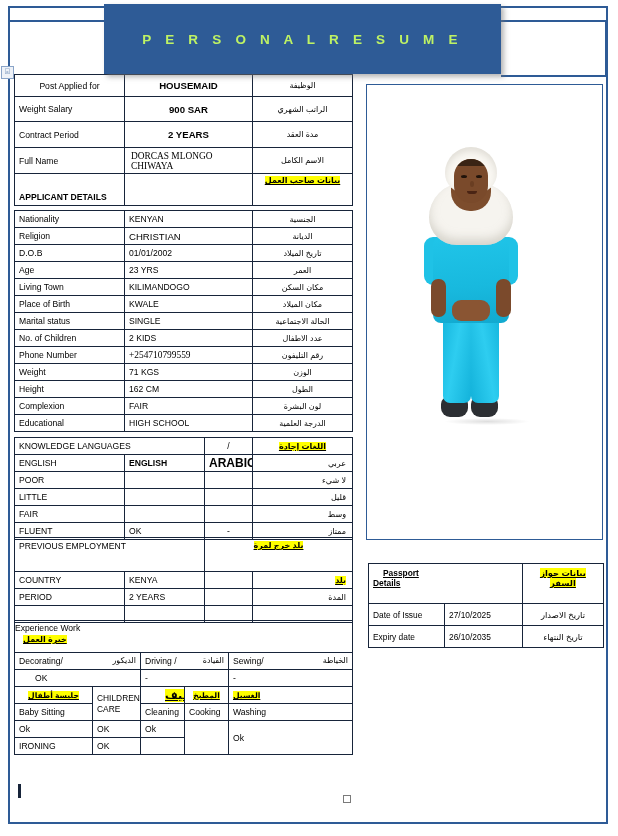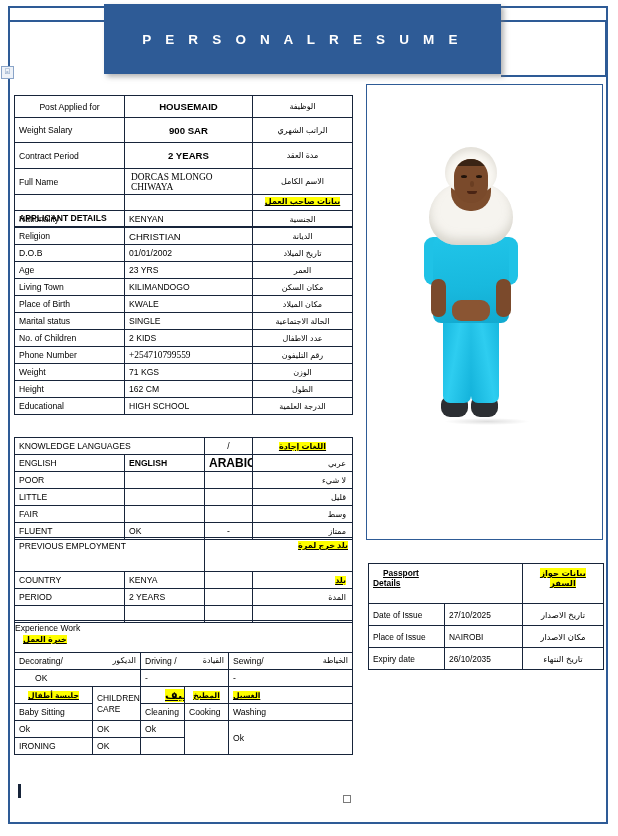--- a/index.html
+++ b/index.html
@@ -13,21 +13,21 @@
     position:absolute;left:8px;top:6px;width:600px;height:818px;
     border:2.5px solid #2e5b96;box-sizing:border-box;background:#fff;
   }
   
   #banner{
     position:absolute;left:104px;top:4px;width:397px;height:70px;
     background:#2e5b96;box-shadow:3px 3px 5px rgba(120,120,120,.55);
     display:flex;align-items:center;justify-content:center;z-index:6;
   }
   #banner .t{
-    color:#ffffff;font-size:13.5px;font-weight:bold;letter-spacing:5.2px;
+    color:#bef264;font-size:13.5px;font-weight:bold;letter-spacing:5.2px;
   }
   
   .rule{position:absolute;background:#2e5b96;z-index:2;}
   
   #move-handle{
     position:absolute;left:1px;top:66px;width:11px;height:11px;z-index:8;
     border:1px solid #8aa4c8;background:#eef2f8;font-size:8px;line-height:9px;
     text-align:center;color:#2e5b96;
   }
   #caret{position:absolute;left:18px;top:784px;width:3px;height:14px;background:#17243a;z-index:8;}
@@ -39,21 +39,21 @@
     vertical-align:middle;height:17px;box-sizing:border-box;
     overflow:hidden;white-space:nowrap;
   }
   .ar{direction:rtl;text-align:center;font-size:8px;}
   .ar.right{text-align:right;padding-right:6px;}
   .hl{background:#ffff00;text-decoration:underline;font-weight:bold;}
   .b{font-weight:bold;}
   .ctr{text-align:center;}
   .big{font-size:9.6px;}
   
-  #t-top{position:absolute;left:14px;top:95px;width:338px;z-index:4;}
+  #t-top{position:absolute;left:14px;top:74px;width:338px;z-index:4;}
   #t-top td{height:0;}
   #t-details{position:absolute;left:14px;top:210px;width:338px;z-index:4;}
   #t-lang{position:absolute;left:14px;top:437px;width:338px;z-index:4;}
   #t-prev{position:absolute;left:14px;top:537px;width:338px;z-index:4;}
   #t-exp{position:absolute;left:14px;top:620px;width:338px;z-index:4;}
   
   #photo-box{
     position:absolute;left:366px;top:84px;width:237px;height:456px;
     border:1.6px solid #2e5b96;background:#fff;box-sizing:border-box;z-index:3;
     overflow:hidden;
@@ -204,20 +204,25 @@
         <td>Weight</td>
         <td>71 KGS</td>
         <td class="ar">الوزن</td>
       </tr>
       <tr>
         <td>Height</td>
         <td>162 CM</td>
         <td class="ar">الطول</td>
       </tr>
       <tr>
+        <td>Complexion</td>
+        <td>FAIR</td>
+        <td class="ar">لون البشرة</td>
+      </tr>
+      <tr>
         <td>Educational</td>
         <td>HIGH SCHOOL</td>
         <td class="ar">الدرجة العلمية</td>
       </tr>
     </tbody>
 </table>
 
 <table id="t-lang">
   <colgroup>
       <col style="width:110px">
@@ -272,21 +277,21 @@
 <table id="t-prev">
   <colgroup>
       <col style="width:110px">
       <col style="width:80px">
       <col style="width:48px">
       <col style="width:100px">
     </colgroup>
   <tbody>
     <tr>
       <td colspan="2" style="height:34px;vertical-align:top;padding-top:3px;">PREVIOUS  EMPLOYMENT</td>
-      <td colspan="2" class="ar" style="vertical-align:top;padding-top:3px;text-align:right;">
+      <td colspan="2" class="ar" style="vertical-align:top;padding-top:3px;text-align:center;">
         <span class="hl">بلد خرج لمرة</span>
       </td>
     </tr>
     </tbody>
     <tbody id="prev-body">
       <tr>
         <td>COUNTRY</td>
         <td>KENYA</td>
         <td></td>
         <td class="ar right"><span class="hl">بلد</span></td>
@@ -419,24 +424,19 @@
       </td>
     </tr>
     </tbody>
     <tbody id="pass-body">
       <tr>
         <td>Date of Issue</td>
         <td>27/10/2025</td>
         <td class="ar">تاريخ الاصدار</td>
       </tr>
       <tr>
-        <td>Place of Issue</td>
-        <td>NAIROBI</td>
-        <td class="ar">مكان الاصدار</td>
-      </tr>
-      <tr>
         <td>Expiry date</td>
         <td>26/10/2035</td>
         <td class="ar">تاريخ النتهاء</td>
       </tr>
     </tbody>
 
 </table>
 
 </body></html>

